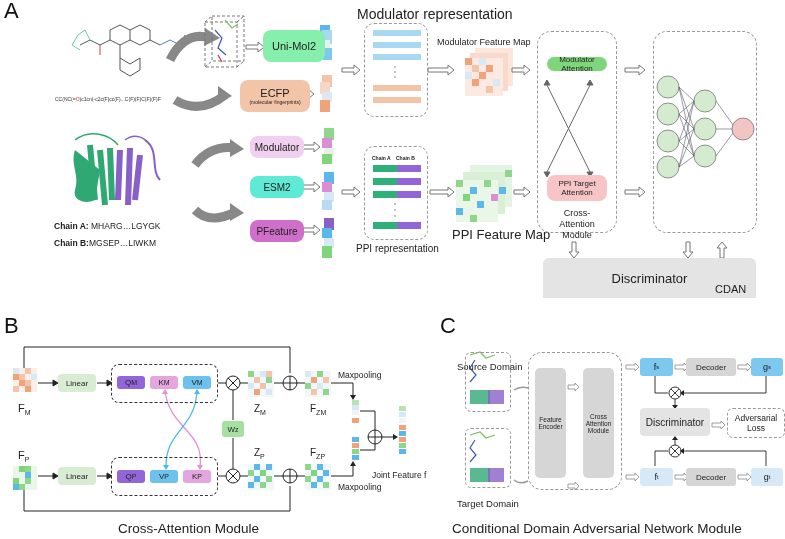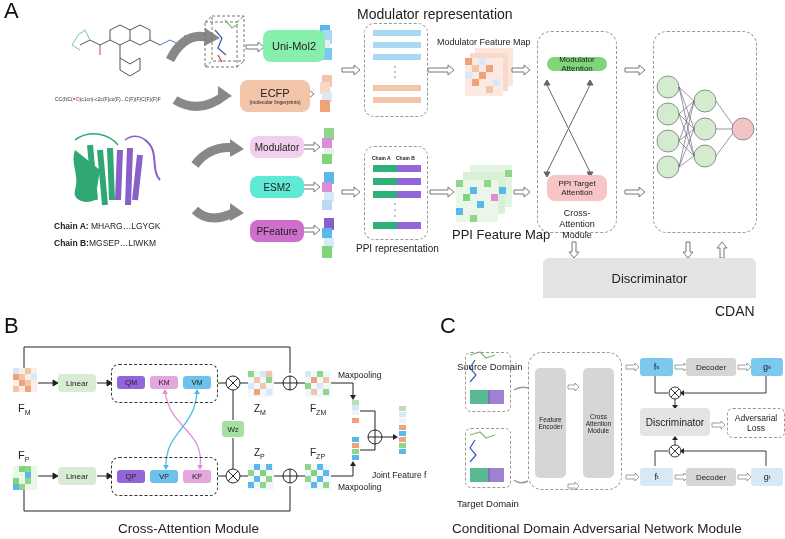--- a/index.html
+++ b/index.html
@@ -423,21 +423,21 @@
 <div class="lbl" style="left:356px;top:243px;font-size:10px;">PPI representation</div>
 <div class="lbl" style="left:452px;top:227px;font-size:13px;">PPI Feature Map</div>
 
 <div class="dash" style="left:537px;top:31px;width:78px;height:200px;"></div>
 <div class="box" style="left:547px;top:57px;width:60px;height:14px;background:#7fd67a;font-size:8px;text-align:center;">Modulator Attention</div>
 <div class="box" style="left:547px;top:175px;width:60px;height:26px;background:#f7c5c5;font-size:8px;">PPI Target Attention</div>
 <div class="lbl" style="left:549px;top:208px;font-size:9px;text-align:center;white-space:normal;width:56px;line-height:11px;">Cross-Attention Module</div>
 
 <div class="dash" style="left:653px;top:31px;width:102px;height:200px;"></div>
 <div class="box" style="left:543px;top:258px;width:213px;height:40px;background:#e4e4e4;border-radius:6px 6px 0 0;font-size:13px;">Discriminator</div>
-<div class="lbl" style="left:715px;top:283px;font-size:14px;margin-top:20px;">CDAN</div>
+<div class="lbl" style="left:715px;top:283px;font-size:11px;">CDAN</div>
 
 <div class="abs panel-letter" style="left:4px;top:313px;">B</div>
 
 <div class="lbl" style="left:18px;top:402px;font-size:11px;"><span>F</span><sub>M</sub></div>
 <div class="lbl" style="left:18px;top:449px;font-size:11px;"><span>F</span><sub>P</sub></div>
 
 <div class="box" style="left:58px;top:374px;width:38px;height:18px;background:#d8ecd4;font-size:8px;border-radius:4px;">Linear</div>
 <div class="box" style="left:58px;top:467px;width:38px;height:18px;background:#d8ecd4;font-size:8px;border-radius:4px;">Linear</div>
 
 <div class="dash-dark" style="left:111px;top:364px;width:105px;height:37px;"></div>

